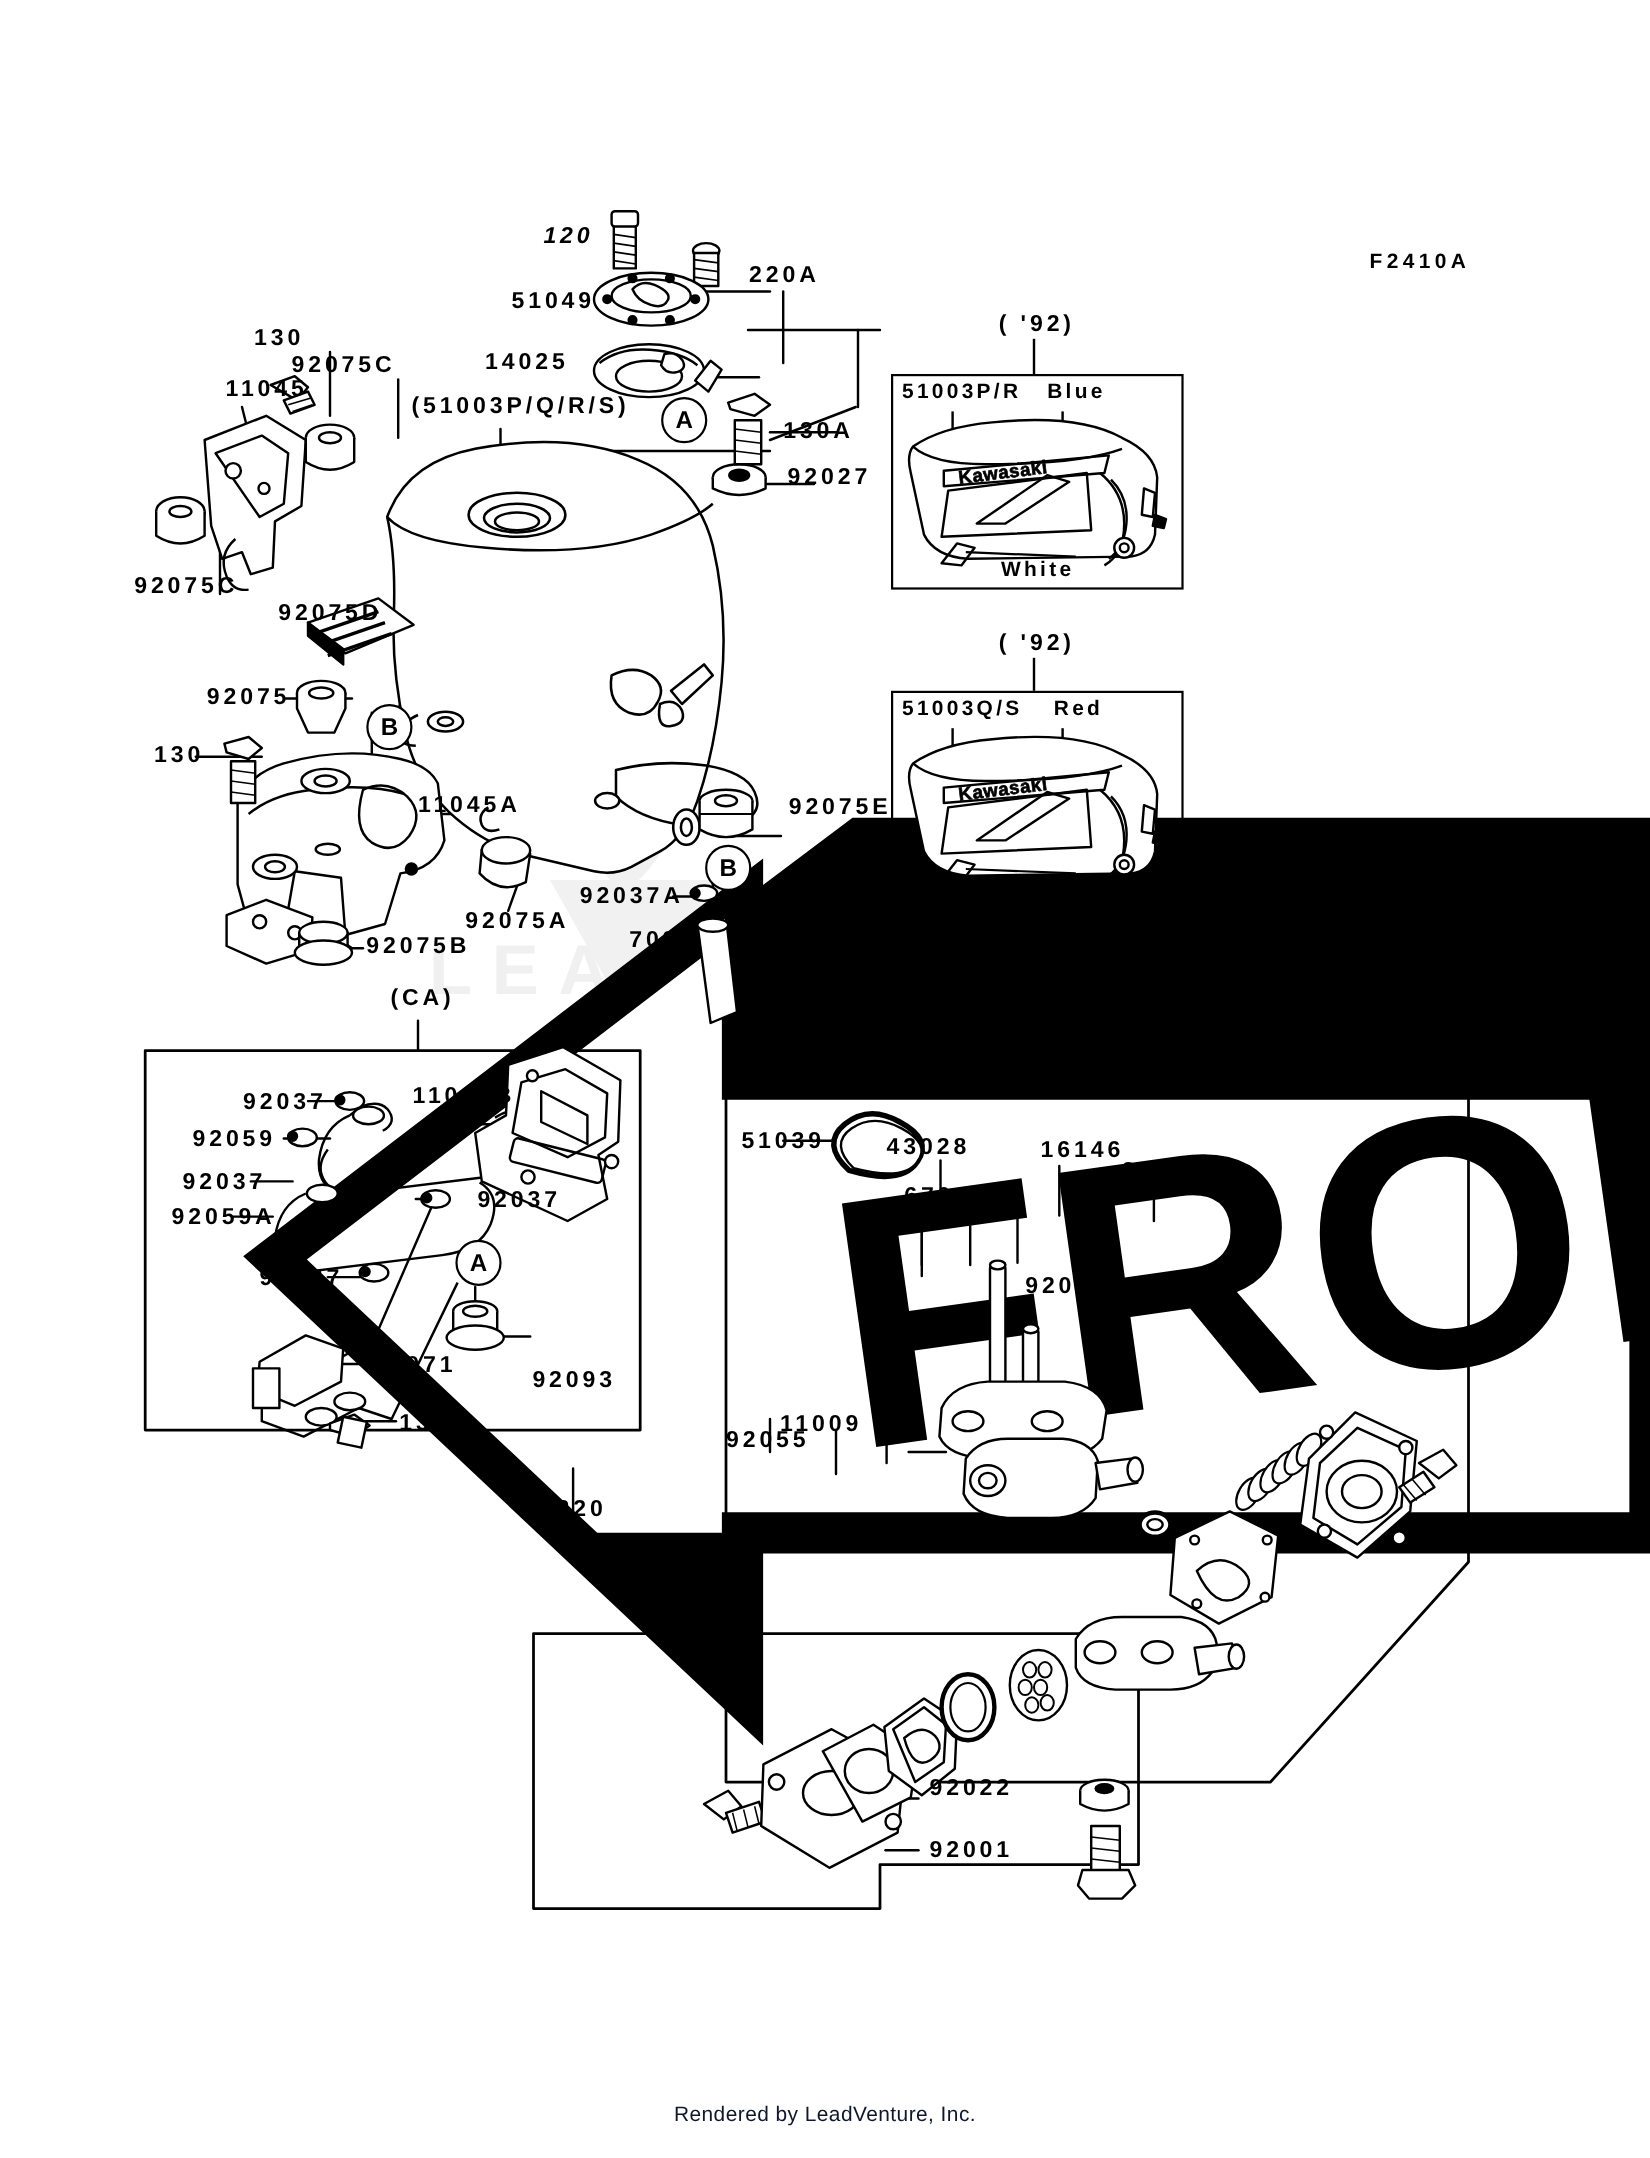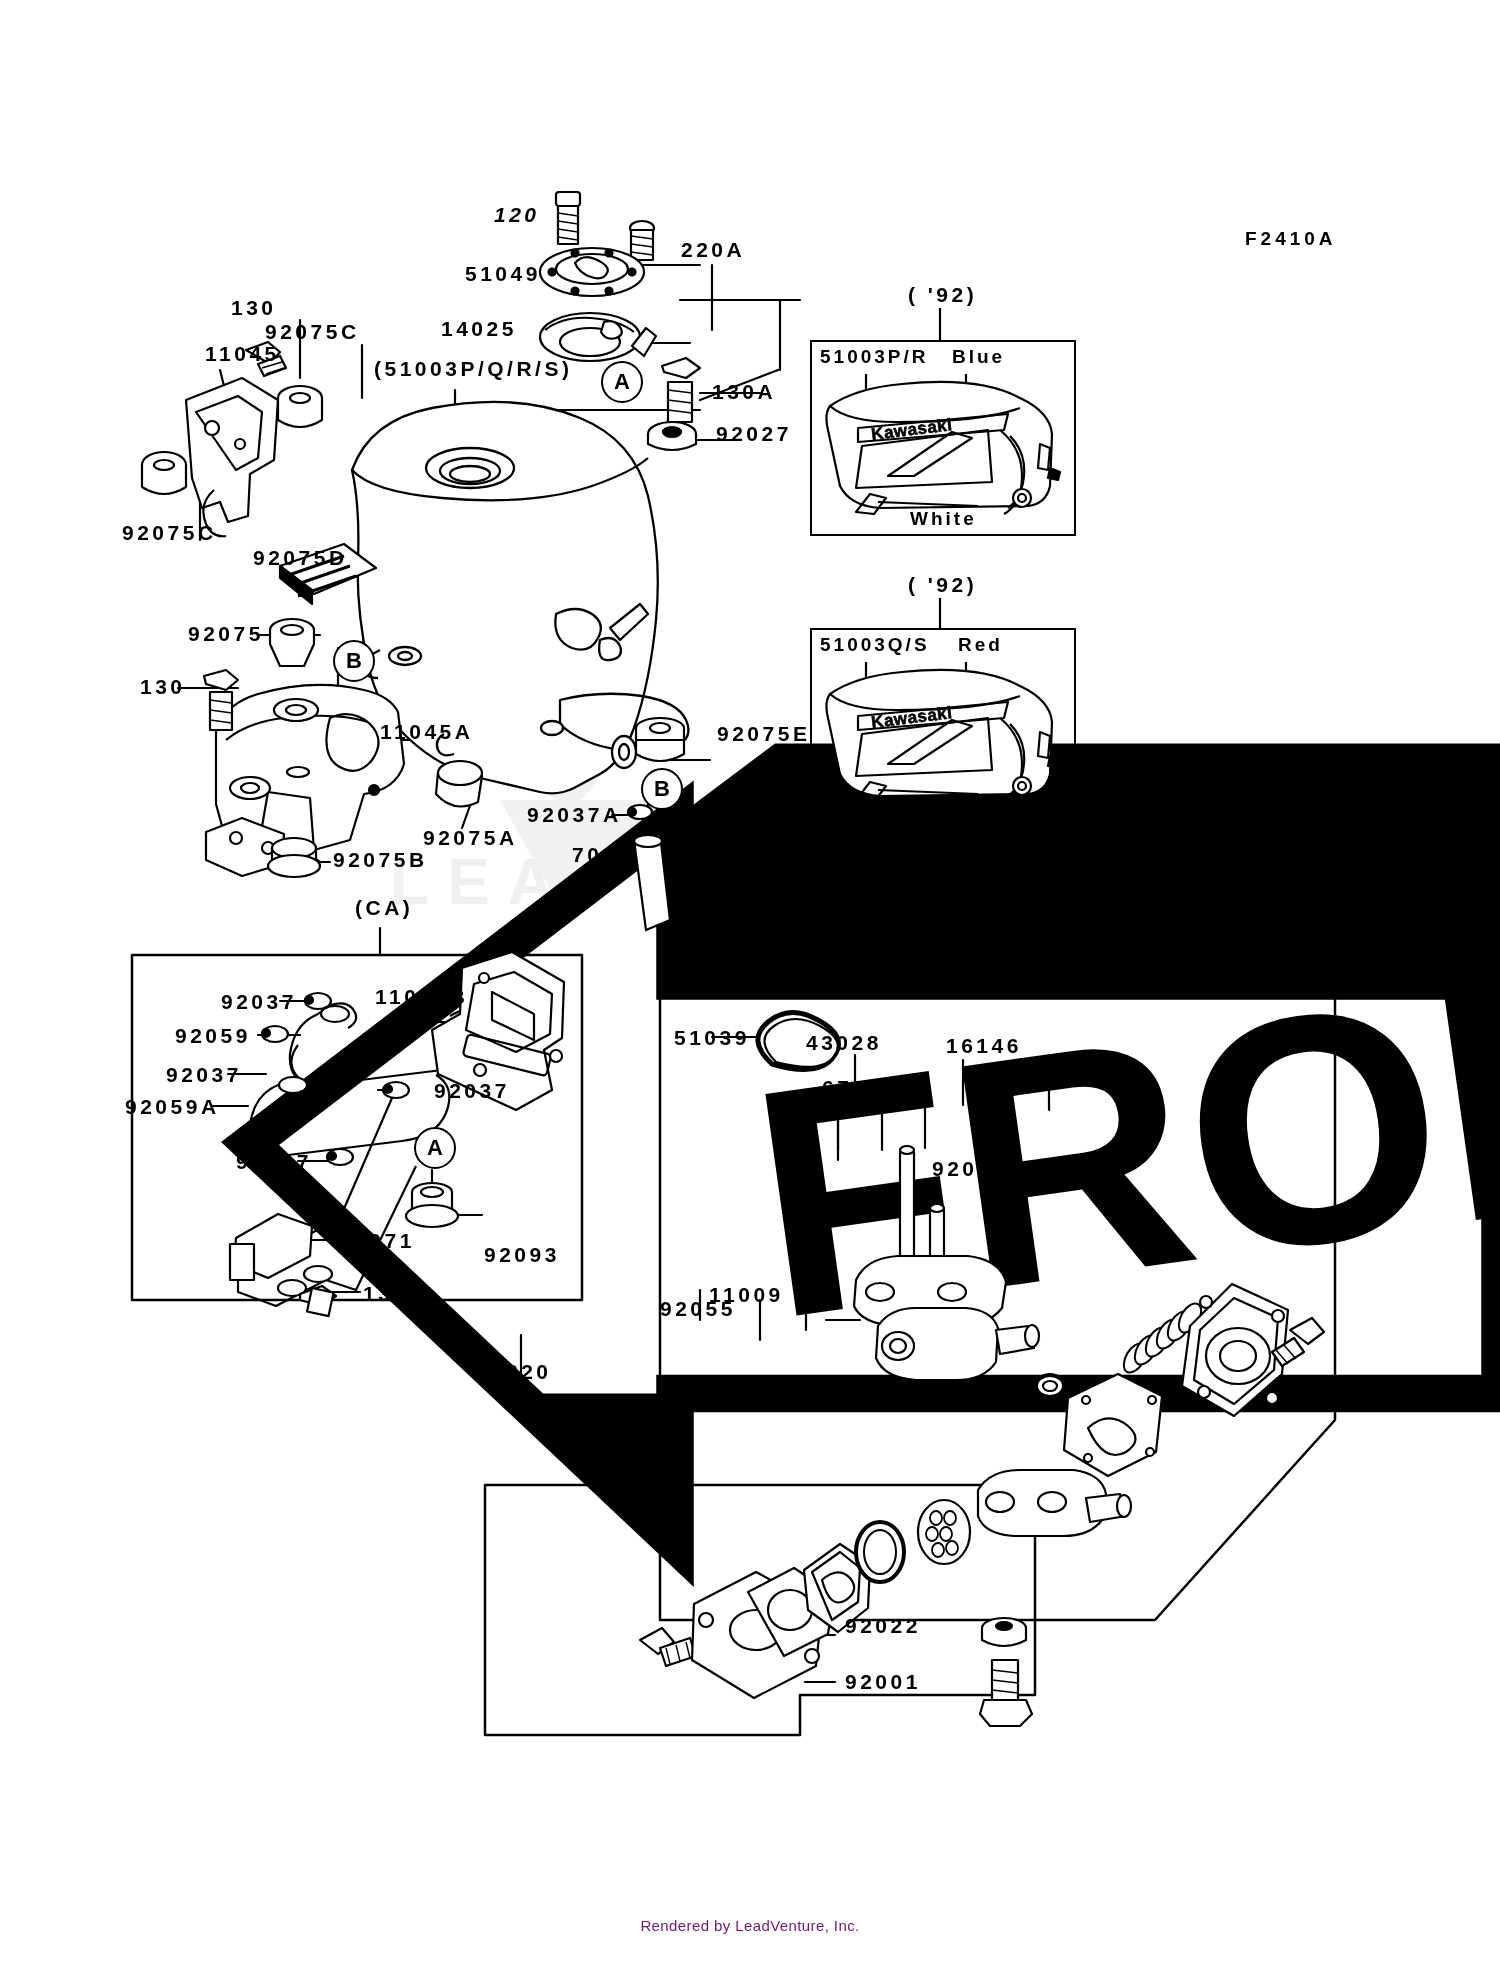--- a/index.html
+++ b/index.html
@@ -1,21 +1,21 @@
 <!DOCTYPE html>
 <html><head>
 <meta charset="utf-8">
 <style>
   html,body{margin:0;padding:0;background:#fff;}
   body{width:1500px;height:1962px;position:relative;font-family:"Liberation Sans",sans-serif;overflow:hidden;}
   .sheet{position:absolute;inset:0;background:#fff;}
   .lbl{position:absolute;font-size:21px;letter-spacing:3.5px;color:#000;white-space:nowrap;font-weight:700;font-family:"Liberation Sans",sans-serif;}
   .lbl.sm{font-size:19px;letter-spacing:3px;}
   .diagcode{position:absolute;font-size:19px;letter-spacing:4px;font-weight:700;}
-  .footer{position:absolute;left:0;right:0;bottom:28px;text-align:center;font-size:15px;color:#701a75;letter-spacing:.4px;}
+  .footer{position:absolute;left:0;right:0;bottom:28px;text-align:center;font-size:19px;color:#0f172a;letter-spacing:.4px;}
   .box{position:absolute;border:2.5px solid #000;background:transparent;}
   svg{position:absolute;left:0;top:0;width:1500px;height:1962px;pointer-events:none;}
   .wm{position:absolute;color:#f0f0f0;font-weight:700;user-select:none;}
   .wm-text{font-size:64px;letter-spacing:18px;}
   .frontarrow{position:absolute;}
   .circ{position:absolute;border:2.5px solid #000;border-radius:50%;width:38px;height:38px;display:flex;align-items:center;justify-content:center;font-size:22px;font-weight:700;background:#fff;}
 </style>
 </head>
 <body>
 
@@ -460,21 +460,21 @@
   <div class="lbl" style="left:717px;top:722px;">92075E</div>
   <div class="lbl" style="left:527px;top:803px;">92037A</div>
   <div class="lbl" style="left:572px;top:843px;">702</div>
 
   <div class="lbl" style="left:374px;top:357px;">(51003P/Q/R/S)</div>
   <div class="lbl" style="left:355px;top:896px;">(CA)</div>
 
   <div class="lbl" style="left:221px;top:990px;">92037</div>
   <div class="lbl" style="left:175px;top:1024px;">92059</div>
   <div class="lbl" style="left:166px;top:1063px;">92037</div>
-  <div class="lbl" style="left:125px;top:1095px;">92059A</div>
+  <div class="lbl" style="left:156px;top:1095px;">92059A</div>
   <div class="lbl" style="left:434px;top:1079px;">92037</div>
   <div class="lbl" style="left:236px;top:1150px;">92037</div>
   <div class="lbl" style="left:375px;top:985px;">11045B</div>
   <div class="lbl" style="left:339px;top:1229px;">59071</div>
   <div class="lbl" style="left:363px;top:1282px;">130</div>
   <div class="lbl" style="left:484px;top:1243px;">92093</div>
 
   <div class="lbl" style="left:833px;top:933px;">51023</div>
   <div class="lbl" style="left:674px;top:1026px;">51039</div>
   <div class="lbl" style="left:806px;top:1031px;">43028</div>

